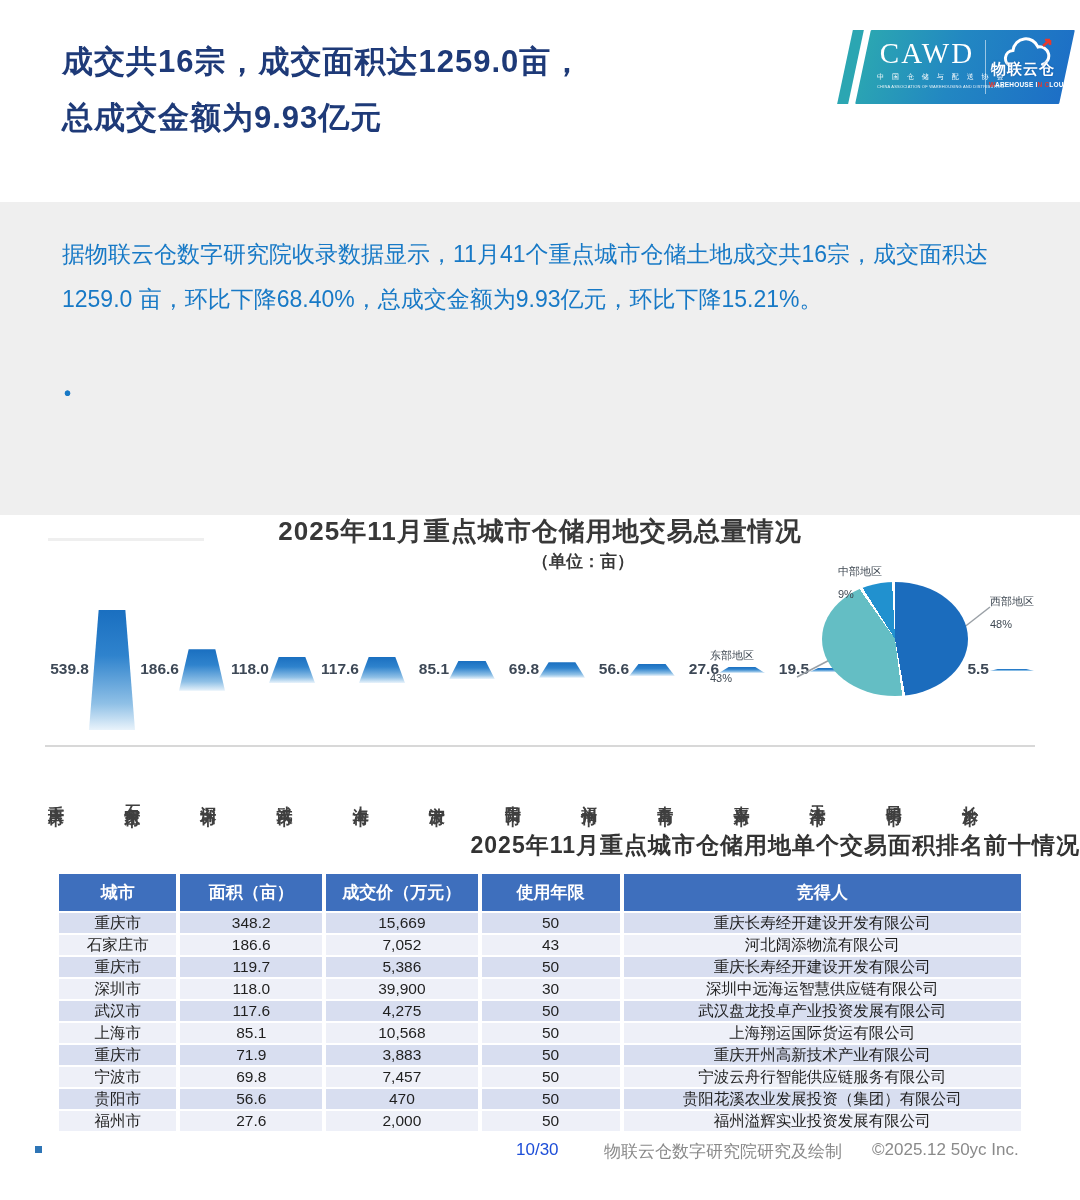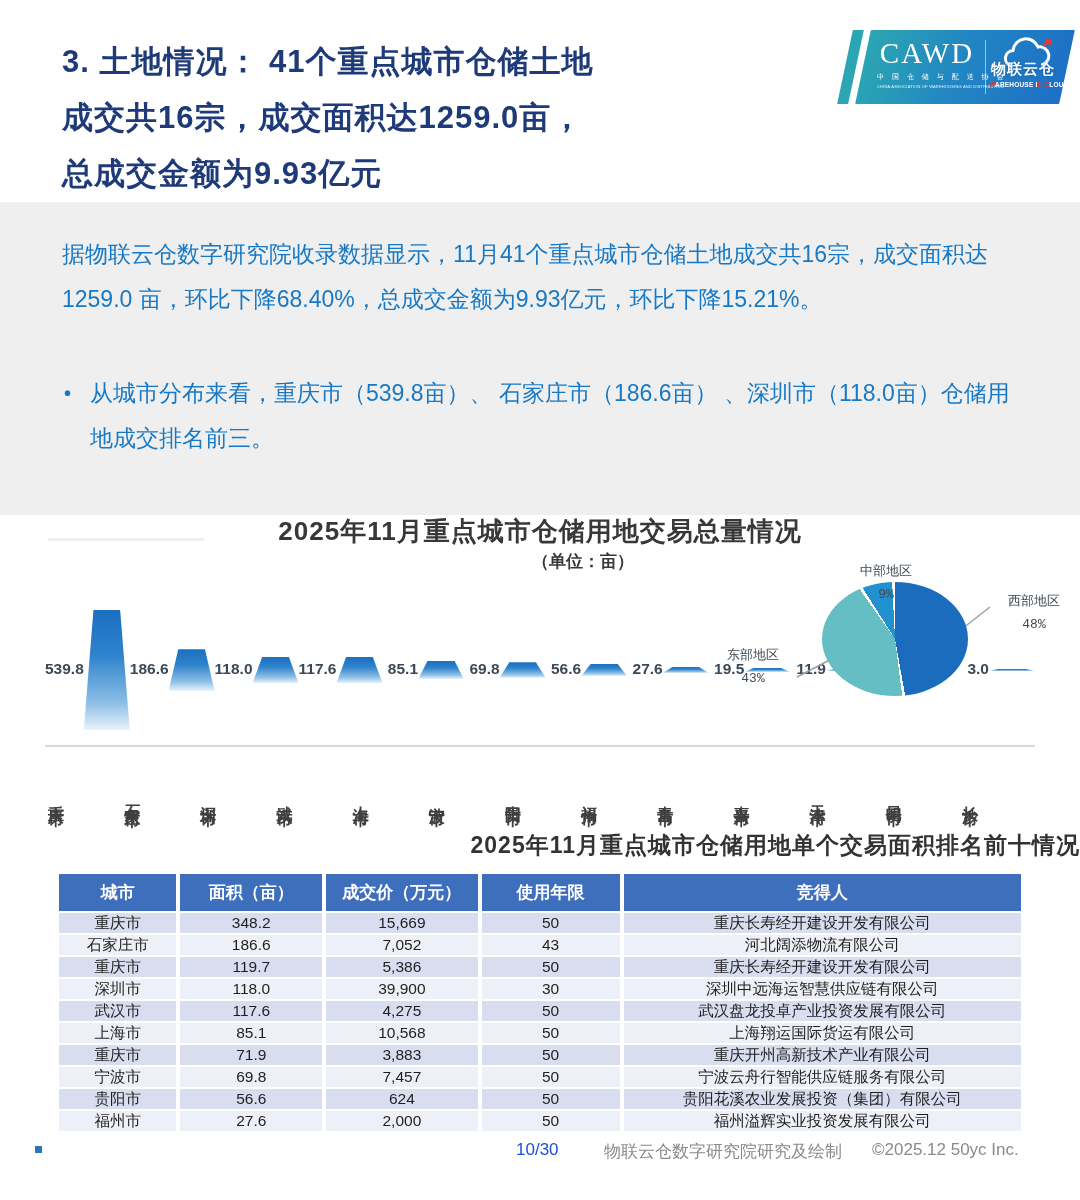--- a/index.html
+++ b/index.html
@@ -54,21 +54,21 @@
   .cities{position:absolute;left:45px;top:753px;width:990px;display:flex;}
   .city{
     flex:1;display:flex;justify-content:center;
     writing-mode:vertical-lr;text-orientation:upright;
     font-size:16px;font-weight:bold;color:#3f3f3f;letter-spacing:2px;height:86px;
   }
   
   .pie-block{position:absolute;left:700px;top:560px;width:380px;height:150px;}
   .pie{position:absolute;left:122px;top:22px;width:146px;height:114px;border-radius:50%;}
   .pie-leaders{position:absolute;left:0;top:0;}
-  .pie-label{position:absolute;text-align:center;font-size:13px;color:#404a54;line-height:23px;font-family:Liberation Mono, monospace;}
+  .pie-label{position:absolute;font-size:11px;color:#404a54;line-height:23px;}
   .pie-label-mid{left:138px;top:0px;width:96px;}
   .pie-label-west{left:290px;top:30px;width:88px;}
   .pie-label-east{left:10px;top:84px;width:86px;}
   
   .table-title{position:absolute;left:0;top:830px;width:1080px;text-align:right;font-size:23px;font-weight:bold;color:#333;letter-spacing:1px;}
   .rank-table{position:absolute;left:55px;top:872px;width:970px;border-collapse:separate;border-spacing:4px 2px;}
   .rank-table th{background:#3e6fbd;color:#fff;font-size:17px;font-weight:bold;padding:7px 2px;text-align:center;}
   .rank-table td{font-size:15.5px;color:#1f1f1f;line-height:20px;padding:0 2px;text-align:center;}
   .rank-table tr.odd td{background:#d8def0;}
   .rank-table tr.even td{background:#eef0f8;}
@@ -77,21 +77,20 @@
   .source-bullet{position:absolute;left:35px;top:6px;width:7px;height:7px;background:#2e75b6;}
   .source-text{position:absolute;left:55px;top:0;color:#1779c6;font-weight:bold;font-style:italic;}
   .page-num{position:absolute;left:516px;top:0;color:#1d4ed8;}
   .credit-text{position:absolute;left:604px;top:0;color:#8a8a8a;}
   .copyright-text{position:absolute;left:872px;top:0;color:#8a8a8a;}
 </style>
 </head>
 <body>
 
 <div class="page-title">
-  <div>3. 土地情况： 41个重点城市仓储土地</div>
   <div>成交共16宗，成交面积达1259.0亩，</div>
   <div>总成交金额为9.93亿元</div>
 </div>
 
 <div class="banner-stripe"></div>
 <div class="banner">
   <div class="banner-inner">
     <div class="cawd-block">
       <div class="cawd-word">CAWD</div>
       <div class="cawd-cn">中 国 仓 储 与 配 送 协 会</div>
@@ -110,21 +109,20 @@
 </div>
 
 <div class="summary-panel">
   <div class="summary-text">据物联云仓数字研究院收录数据显示，11月41个重点城市仓储土地成交共16宗，成交面积达1259.0 亩，环比下降68.40%，总成交金额为9.93亿元，环比下降15.21%。</div>
   <div class="summary-bullets">
     <div class="bullet-item">
       <span class="bullet-dot">•</span>
     </div>
     <div class="bullet-item">
       <span class="bullet-dot">•</span>
-      <span>从城市分布来看，重庆市（539.8亩）、 石家庄市（186.6亩） 、深圳市（118.0亩）仓储用地成交排名前三。</span>
     </div>
   </div>
 </div>
 
 <div class="chart-rule"></div>
 <div class="chart-title">2025年11月重点城市仓储用地交易总量情况</div>
 <div class="chart-subtitle">（单位：亩）</div>
 
 <div class="bars">
     <div class="bar-slot">
@@ -162,24 +160,20 @@
     <div class="bar-slot">
       <div class="bar-value">19.5</div>
       <div class="bar" style="height: 4.33485px;"></div>
     </div>
     <div class="bar-slot">
       <div class="bar-value">11.9</div>
       <div class="bar" style="height: 2.64537px;"></div>
     </div>
     <div class="bar-slot">
       <div class="bar-value">5.5</div>
-      <div class="bar" style="height: 2.4px;"></div>
-    </div>
-    <div class="bar-slot">
-      <div class="bar-value">3.0</div>
       <div class="bar" style="height: 2.4px;"></div>
     </div>
   </div>
 <div class="axis-line"></div>
 <div class="cities">
     <div class="city">重庆市</div>
     <div class="city">石家庄市</div>
     <div class="city">深圳市</div>
     <div class="city">武汉市</div>
     <div class="city">上海市</div>
@@ -277,21 +271,21 @@
       <tr class="even">
         <td>宁波市</td>
         <td>69.8</td>
         <td>7,457</td>
         <td>50</td>
         <td>宁波云舟行智能供应链服务有限公司</td>
       </tr>
       <tr class="odd">
         <td>贵阳市</td>
         <td>56.6</td>
-        <td>624</td>
+        <td>470</td>
         <td>50</td>
         <td>贵阳花溪农业发展投资（集团）有限公司</td>
       </tr>
       <tr class="even">
         <td>福州市</td>
         <td>27.6</td>
         <td>2,000</td>
         <td>50</td>
         <td>福州溢辉实业投资发展有限公司</td>
       </tr>

